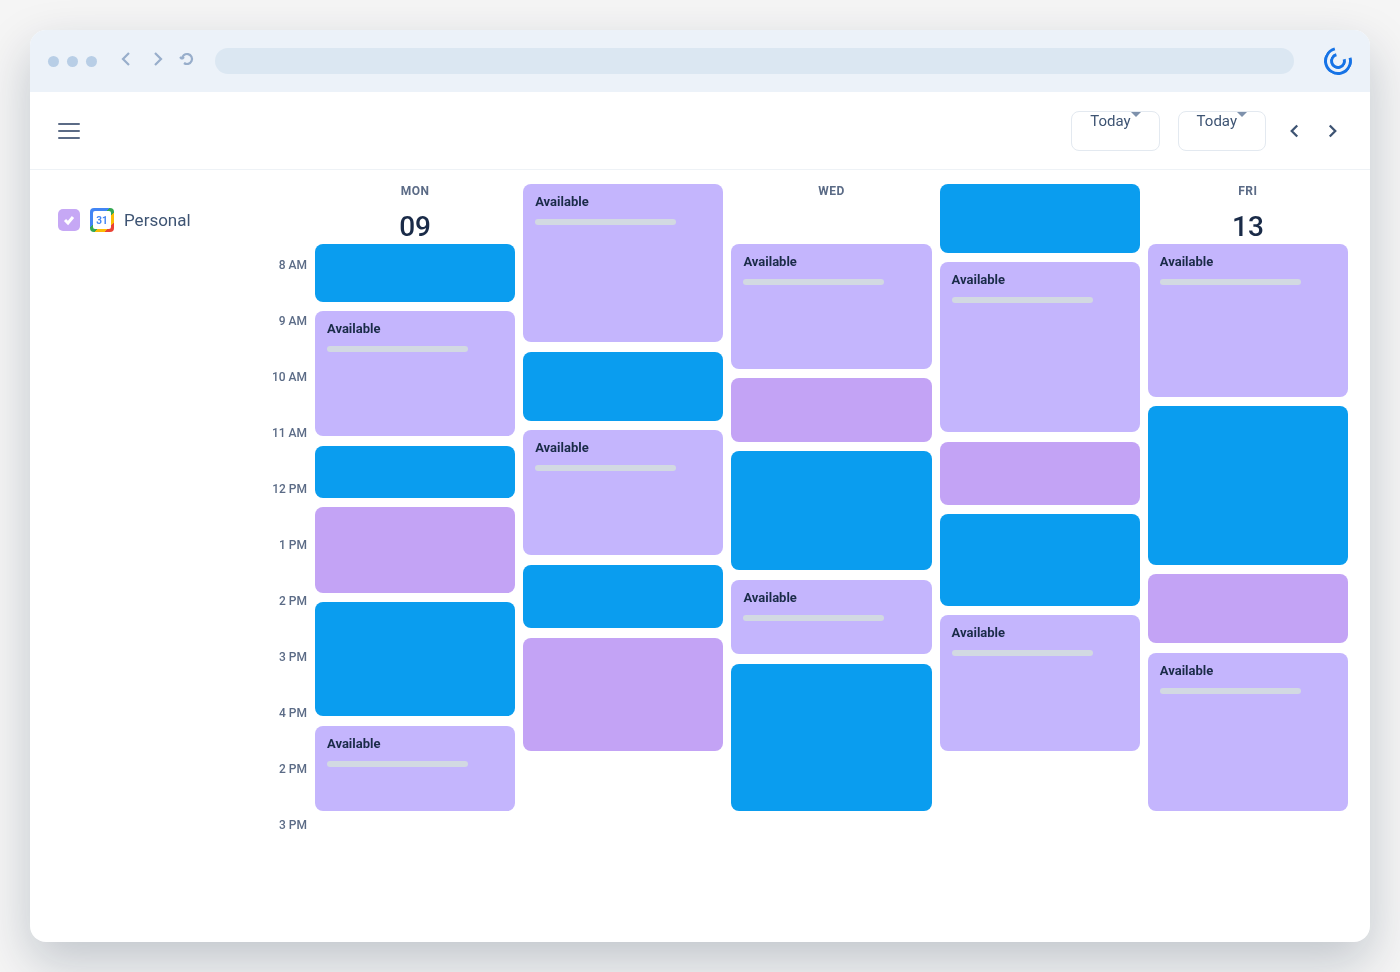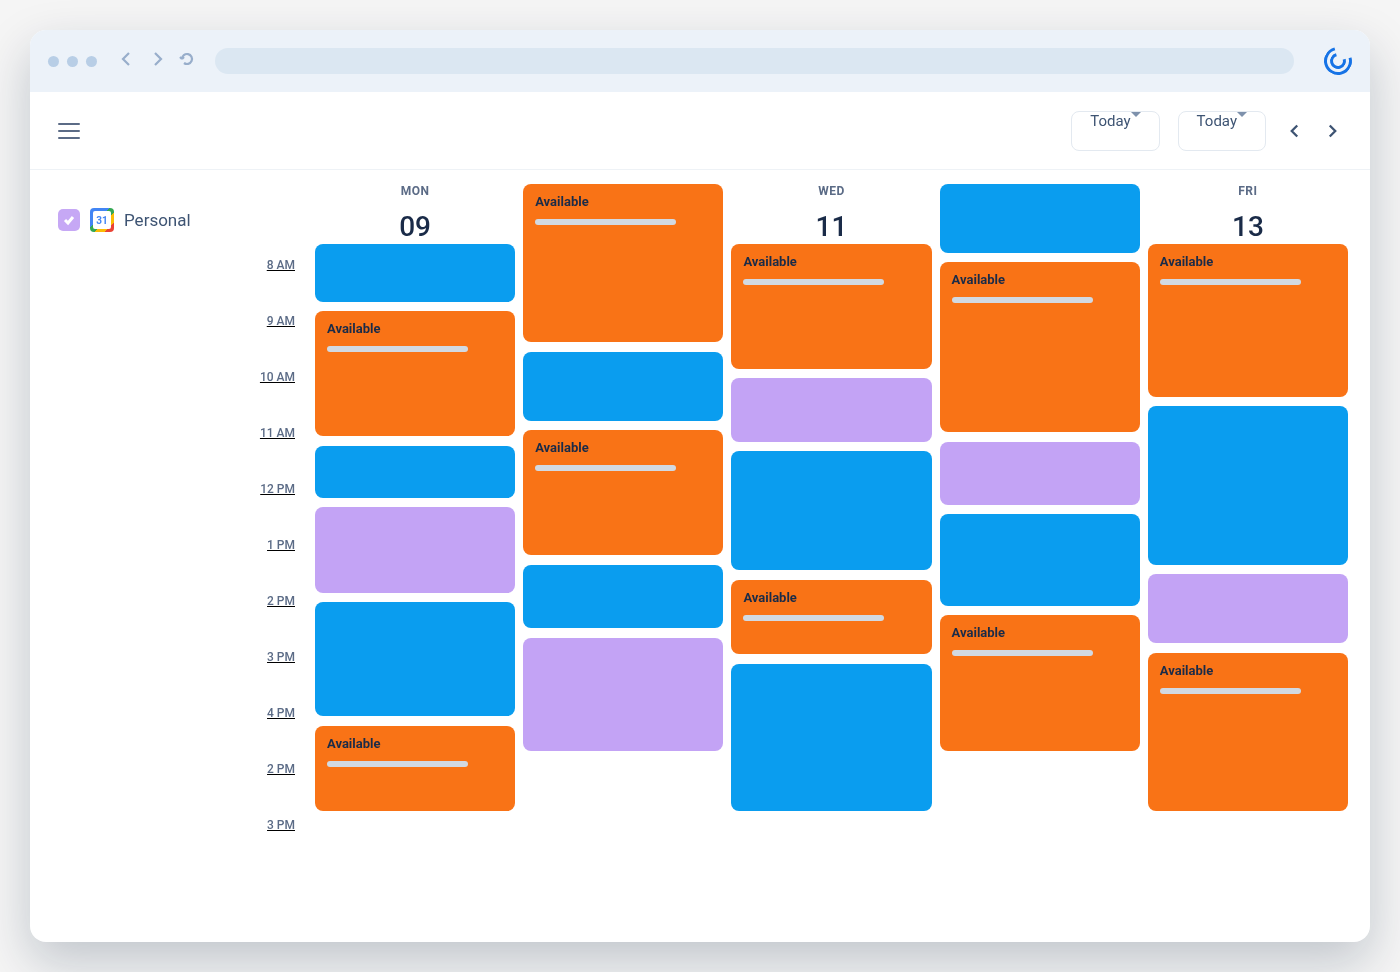--- a/index.html
+++ b/index.html
@@ -53,34 +53,34 @@
   .checkbox.blue{ background:#0a9def;}
   .checkbox svg{width:12px;height:12px;stroke:#fff;stroke-width:3;fill:none;}
   .provider-icon{ width:24px;height:24px;border-radius:4px;display:flex;align-items:center;justify-content:center;font-size:11px;font-weight:700;}
   .gcal{ background:linear-gradient(135deg,#4285f4 0 40%,#34a853 40% 60%,#fbbc05 60% 80%,#ea4335 80%); color:#fff; position:relative;}
   .gcal::after{content:'31';position:absolute;inset:3px;background:#fff;border-radius:2px;display:flex;align-items:center;justify-content:center;color:#4285f4;font-size:10px;font-weight:700;}
   .outlook{ background:#1666c4; color:#fff;}
   .outlook::after{content:'O';}
   .cal-label{ color:#3e5473; font-size:17px;}
 
   .main-cal { flex:1; display:flex; padding-top: 14px; }
-  .time-col { width:60px; padding-top:74px; text-align:right; padding-right:20px;text-decoration:underline;}
+  .time-col { width:60px; padding-top:74px; text-align:right; padding-right:8px;}
   .time-label{ height:56px; font-size:12px; color:#5b6b86; font-weight:500;}
   .grid { flex:1; display:flex; gap:8px; padding-right:22px;}
   .day-col { flex:1; display:flex; flex-direction:column; }
   .day-head { height:60px; text-align:center;}
   .dow { font-size:12px; color:#5b6b86; font-weight:700; letter-spacing:0.5px;}
   .dnum{ font-size:28px; color:#1a2b48; font-weight:500; margin-top:12px;}
   .day-body { flex:1; position:relative; }
   .event {
     position:absolute; left:0; right:0; border-radius:8px; padding:10px 12px;
   }
   .event.blue{ background:#0a9def;}
   .event.purple{ background:#c3a3f5;}
-  .event.available{ background:#f97316;}
+  .event.available{ background:#c4b5fd;}
   .event.available .title{ color:#1a2b48; font-weight:700; font-size:13px;}
   .event.available .line{ height:6px; background:#d2d9e2; border-radius:3px; margin-top:10px; width:80%;}
 </style>
 </head>
 <body>
 
 <div class="window">
 
   <div class="chrome">
     <div class="dots">
@@ -189,21 +189,20 @@
                 <div class="title">Available</div>
                 <div class="line"></div>
               </div>
               <div class="event blue" style="top: 380.8px; height: 63.2px;"></div>
               <div class="event purple" style="top: 453.6px; height: 113.6px;"></div>
             </div>
           </div>
           <div class="day-col">
     <div class="day-head">
       <div class="dow">WED</div>
-      <div class="dnum">11</div>
     </div>
     <div class="day-body">
               <div class="event available" style="top: 0px; height: 124.8px;">
                 <div class="title">Available</div>
                 <div class="line"></div>
               </div>
               <div class="event purple" style="top: 134.4px; height: 63.2px;"></div>
               <div class="event blue" style="top: 207.2px; height: 119.2px;"></div>
               <div class="event available" style="top: 336px; height: 74.4px;">
                 <div class="title">Available</div>

